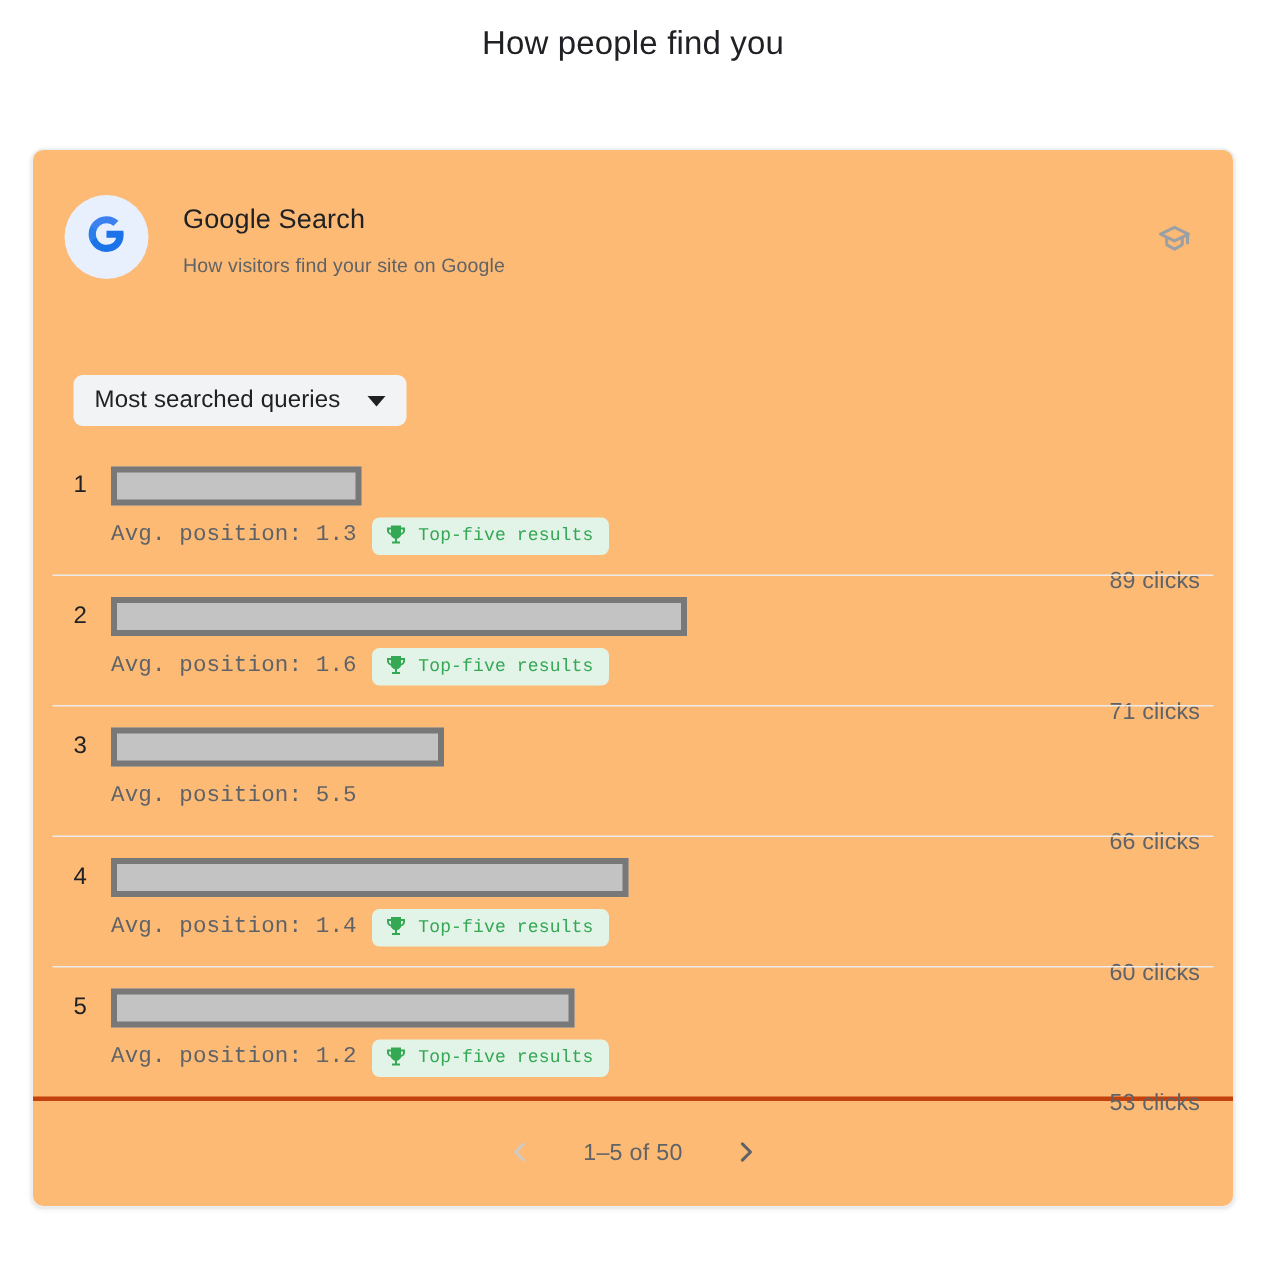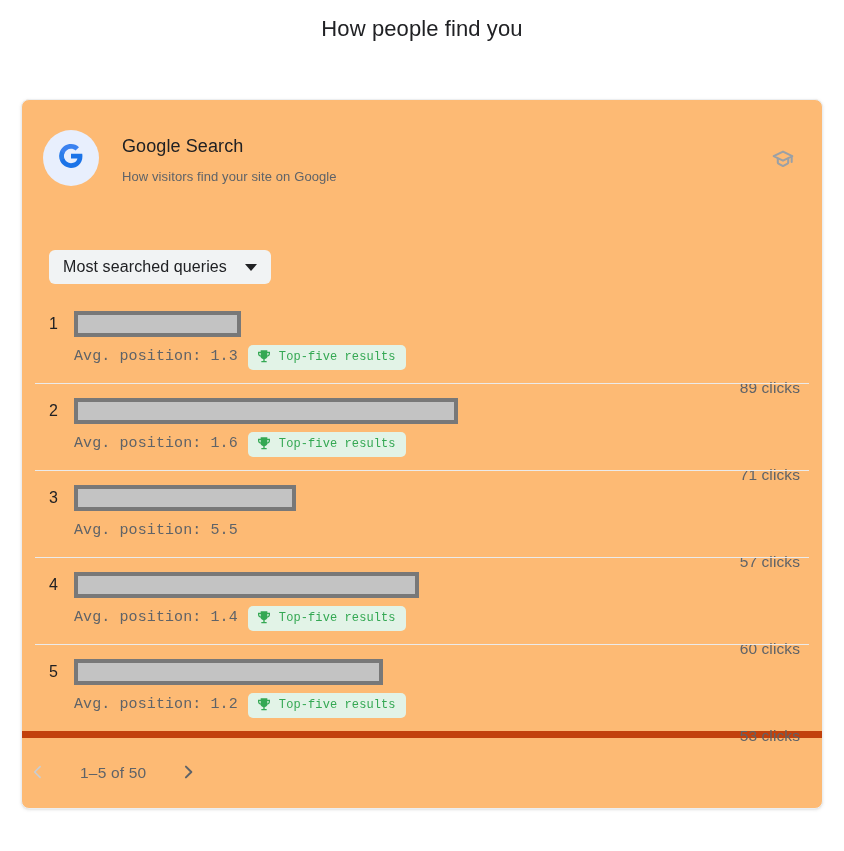--- a/index.html
+++ b/index.html
@@ -194,24 +194,25 @@
     font-size: 15.5px;
     color: #5f6368;
     letter-spacing: 0.1px;
     white-space: nowrap;
     margin-top: 48px;
   }
   .row:first-child .clicks { right: 22px; }
 
   
   .footer {
-    border-top: 7px solid #c2410c;
+    border-top: 3px solid #c2410c;
     height: 70px;
     display: flex;
     align-items: center;
+    justify-content: center;
   }
   .pager {
     display: flex;
     align-items: center;
   }
   .pager-btn {
     width: 32px;
     height: 32px;
     display: flex;
     align-items: center;
@@ -308,21 +309,21 @@
     </div>
 
     <div class="row">
       <div class="row-top">
         <span class="rank">3</span>
         <span class="redacted" style="width:222px"></span>
       </div>
       <div class="row-bottom">
         <span class="avg-pos">Avg. position: 5.5</span>
       </div>
-      <span class="clicks">57 clicks</span>
+      <span class="clicks">66 clicks</span>
     </div>
 
     <div class="row">
       <div class="row-top">
         <span class="rank">4</span>
         <span class="redacted" style="width:345px"></span>
       </div>
       <div class="row-bottom">
         <span class="avg-pos">Avg. position: 1.4</span>
         <span class="badge">

